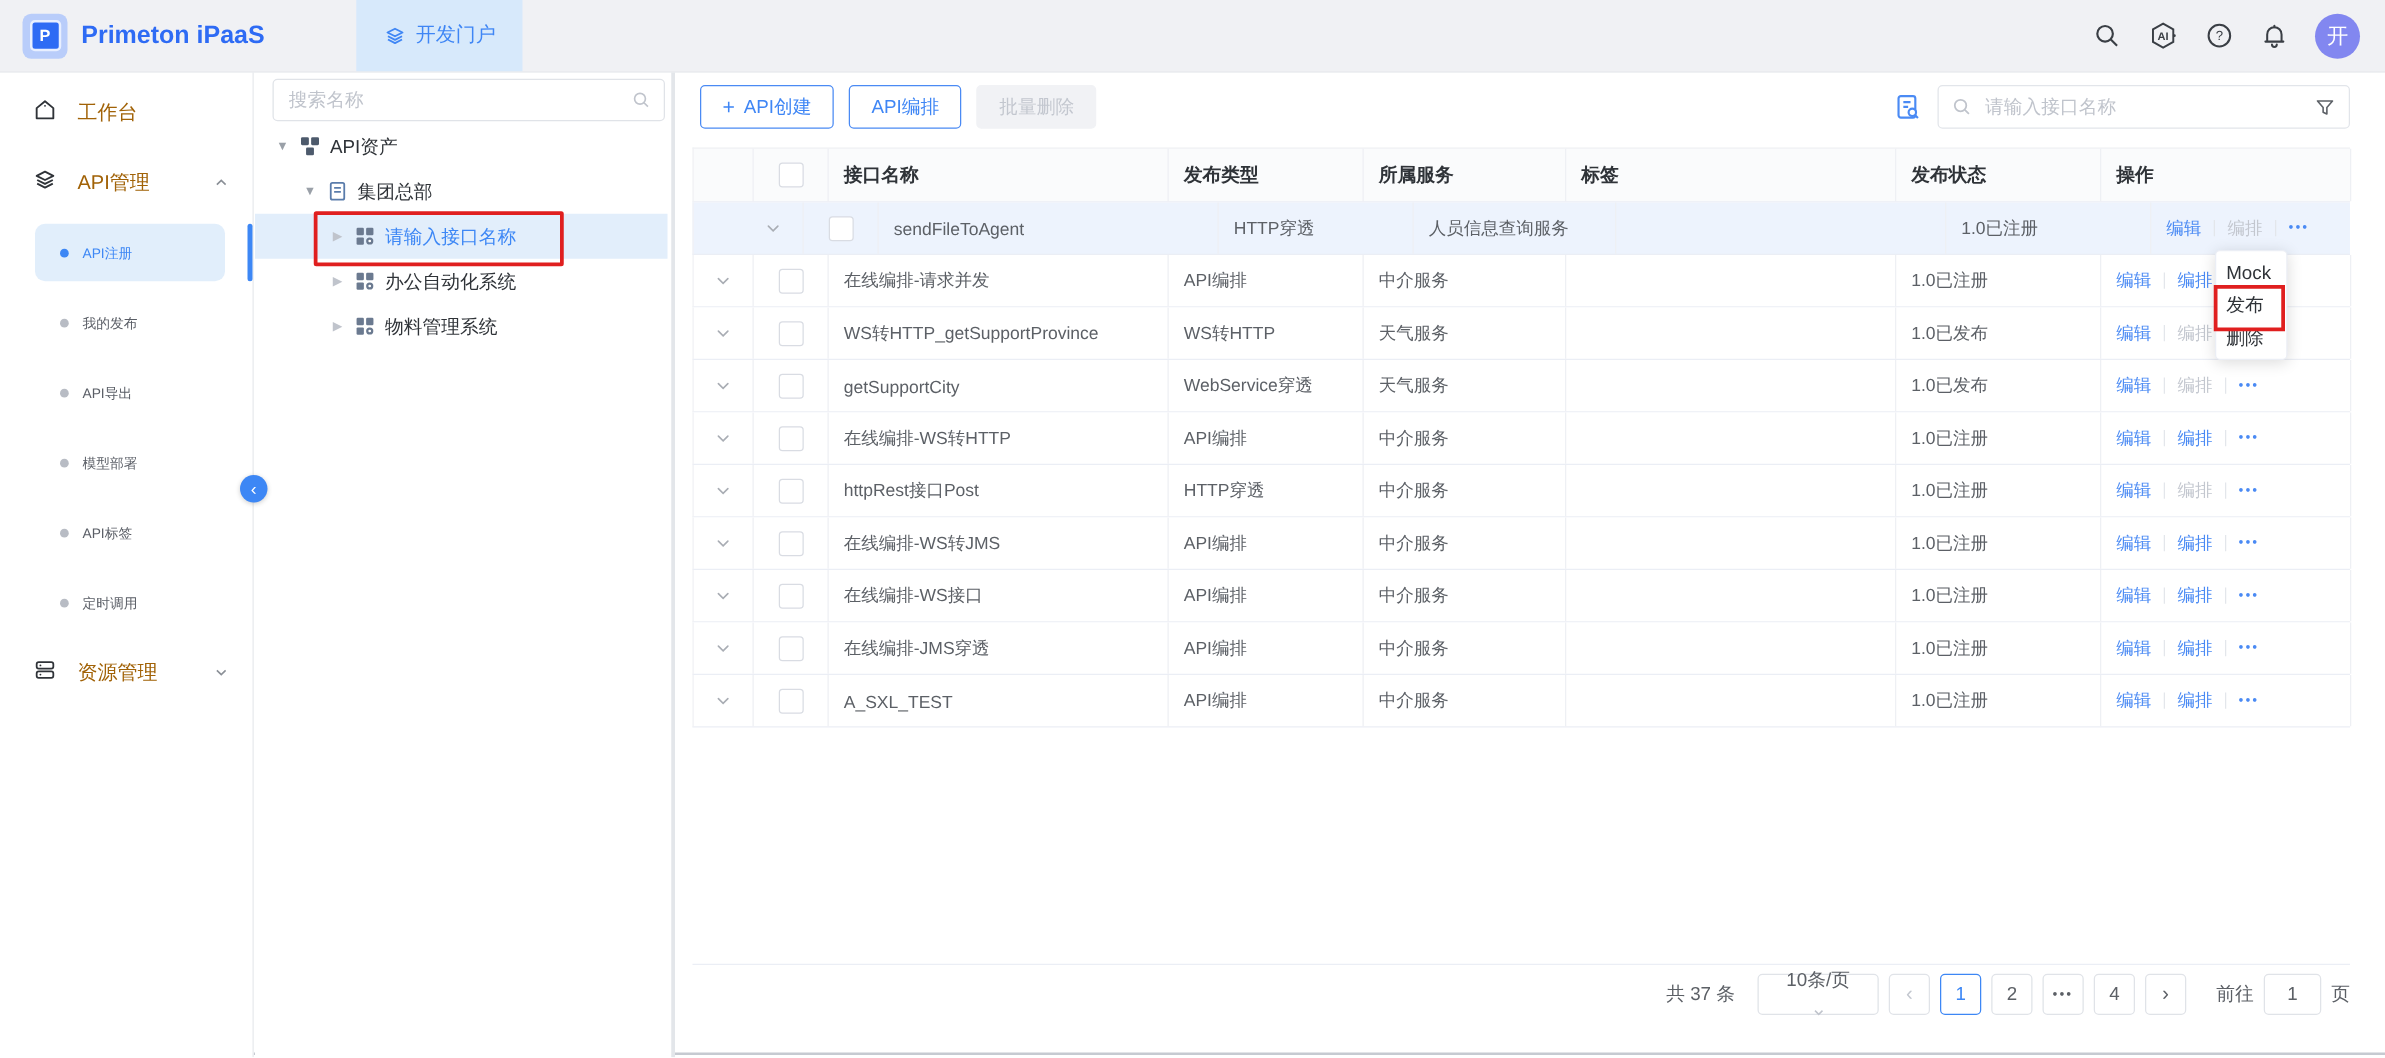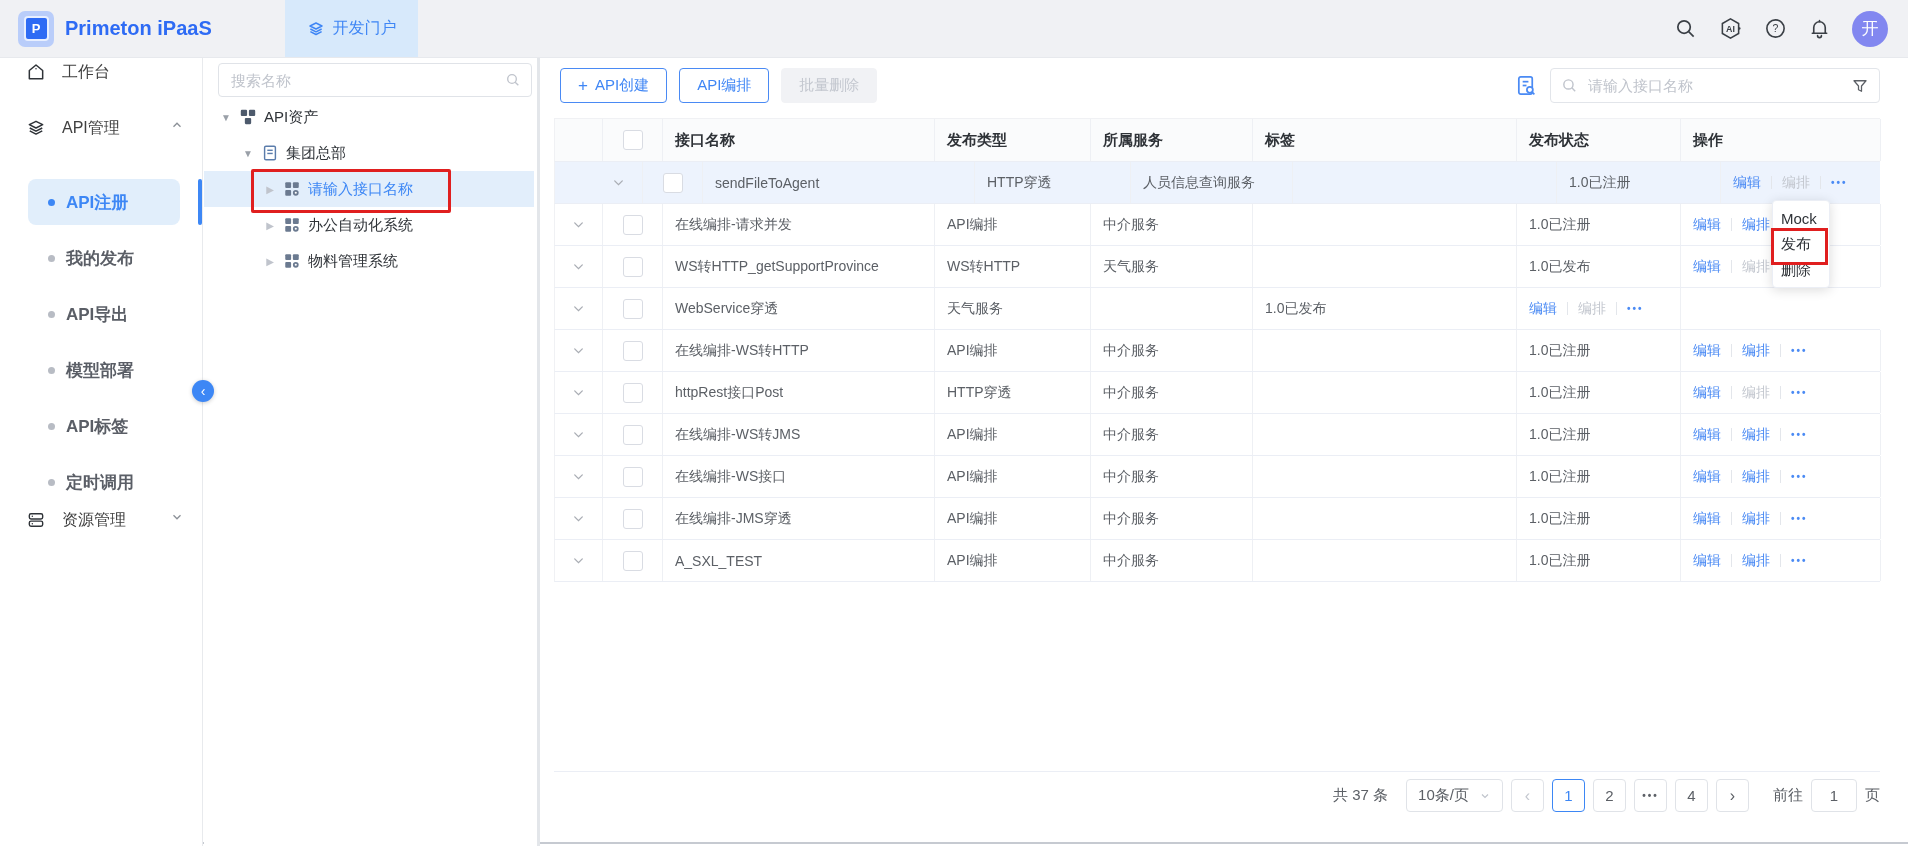--- a/index.html
+++ b/index.html
@@ -18,27 +18,27 @@
   .ptab{position:absolute;left:285px;top:0;height:57px;width:133px;background:#d7e9fb;
         display:flex;align-items:center;justify-content:center;gap:8px;color:#3f86f5;font-size:16px;cursor:pointer;}
   .hd-r{position:absolute;right:20px;top:0;height:57px;display:flex;align-items:center;gap:21px;}
   .hic{display:flex;align-items:center;justify-content:center;cursor:pointer;}
   .avatar{width:36px;height:36px;border-radius:50%;background:#8287f0;color:#fff;display:flex;
           align-items:center;justify-content:center;font-size:17px;cursor:pointer;}
 
   
   .sb{position:absolute;left:0;top:57px;bottom:0;width:203px;background:#fff;
       border-right:1px solid #e8eaed;box-sizing:border-box;padding-top:5px;z-index:5;}
-  .sb-row{height:56px;display:flex;padding:0 18px 0 26px;gap:16px;
-          font-size:16px;color:#404040;cursor:pointer;}
+  .sb-row{height:56px;display:flex;align-items:center;padding:0 18px 0 26px;gap:16px;
+          font-size:16px;color:#a16207;cursor:pointer;}
   .sb-row .sb-lb{font-weight:500;}
   .sb-ch{margin-left:auto;display:flex;}
   .sb-sub{height:56px;display:flex;align-items:center;position:relative;cursor:pointer;}
   .pill{margin-left:28px;width:152px;height:46px;border-radius:8px;display:flex;align-items:center;
-        gap:11px;padding-left:20px;box-sizing:border-box;font-size:17px;color:#5a5e66;font-weight:bold;}
+        gap:11px;padding-left:20px;box-sizing:border-box;font-size:11px;color:#5a5e66;}
   .dot{width:7px;height:7px;border-radius:50%;background:#b8bcc4;flex:0 0 auto;}
   .sb-sub.act .pill{background:#e1eefb;color:#3d87f5;}
   .sb-sub.act .dot{background:#3d87f5;}
   .sb-sub.act::after{content:"";position:absolute;right:0;top:5px;bottom:5px;width:4px;
         background:#3d87f5;border-radius:2px;}
   .collapse-toggle{position:absolute;left:192px;top:380px;width:22px;height:22px;border-radius:50%;
         background:#3d87f5;color:#fff;display:flex;align-items:center;justify-content:center;
         font-size:14px;line-height:1;z-index:30;cursor:pointer;box-shadow:0 1px 4px rgba(0,0,0,.2);}
 
   
@@ -102,21 +102,21 @@
   
   .ann-tree{position:absolute;left:251px;top:169px;width:194px;height:38px;border:3px solid #e01f1f;
        z-index:35;pointer-events:none;border-radius:2px;}
 
   
   .footer{position:absolute;left:554px;top:771px;width:1326px;border-top:1px solid #ebeef5;
        padding-top:7px;display:flex;justify-content:flex-end;align-items:center;gap:8px;
        box-sizing:border-box;font-size:15px;color:#5c6066;z-index:5;}
   .total{margin-right:10px;text-align:right;}
   .psel{width:97px;height:33px;border:1px solid #e0e3e8;border-radius:4px;display:flex;align-items:center;
-       justify-content:center;gap:10px;background:#fff;cursor:pointer;box-sizing:border-box;}
+       justify-content:center;gap:10px;background:#fff;cursor:pointer;box-sizing:border-box;flex-direction:column;}
   .pg{min-width:33px;height:33px;border:1px solid #e0e3e8;border-radius:4px;display:flex;align-items:center;
        justify-content:center;background:#fff;font-size:15px;color:#5c6066;box-sizing:border-box;cursor:pointer;}
   .pg.cur{border-color:#3d87f5;color:#3d87f5;}
   .pg.nav{font-size:16px;}
   .pg.prev{color:#c3c7cf;cursor:default;}
   .goto{display:flex;align-items:center;gap:8px;margin-left:16px;}
   .goto-in{width:46px;height:33px;border:1px solid #e0e3e8;border-radius:4px;text-align:center;
        font-size:15px;color:#5c6066;box-sizing:border-box;outline:none;font-family:inherit;}
   .bottom-edge{position:absolute;left:0;top:842px;width:100%;height:2px;background:#c6cad1;}
 </style>
@@ -463,20 +463,21 @@
           <div class="td ctr">
             <span class="rchev">
               <svg width="13" height="13" viewBox="0 0 24 24" fill="none" stroke="#a9adb4" stroke-width="2.4" stroke-linecap="round">
                 <path d="M5 9 L12 16 L19 9"></path>
               </svg>
             </span>
           </div>
           <div class="td ctr">
             <span class="cb"></span>
           </div>
+          <div class="td">getSupportCity</div>
           <div class="td">WebService穿透</div>
           <div class="td">天气服务</div>
           <div class="td"></div>
           <div class="td">1.0已发布</div>
           <div class="td">
             <span class="lnk">编辑</span>
             <span class="sep"></span>
             <span class="lnk off">编排</span>
             <span class="sep"></span>
             <span class="dots">•••</span>

